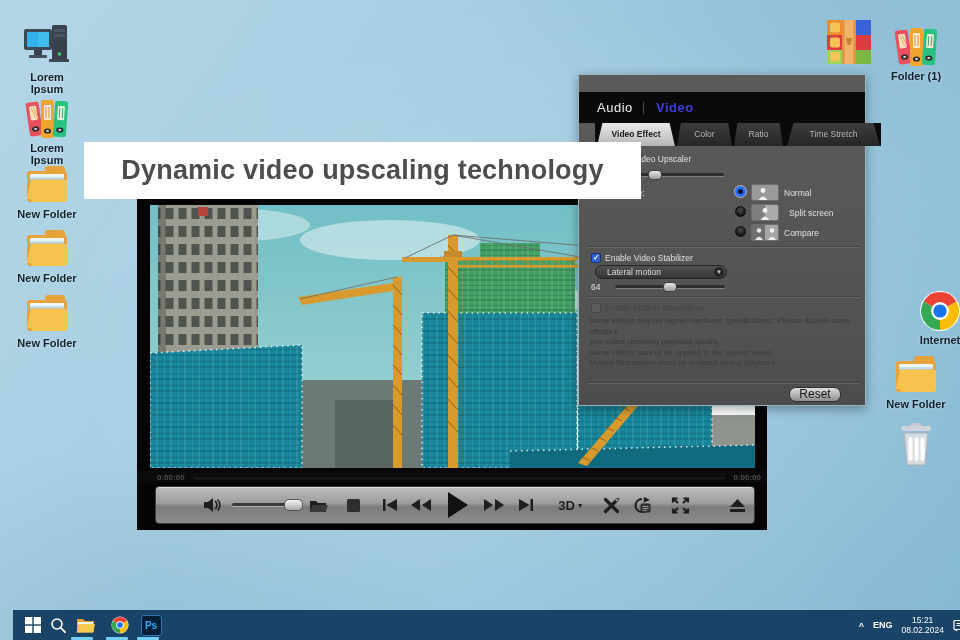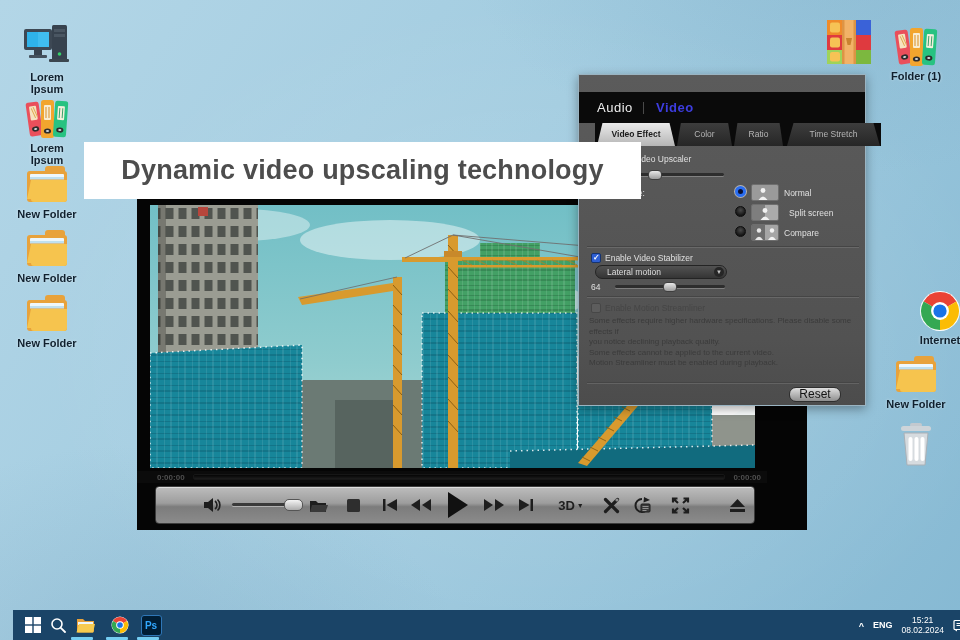--- a/index.html
+++ b/index.html
@@ -13,21 +13,21 @@
   
   .dicon{position:absolute;width:64px;text-align:center;cursor:default;}
   .dicon .ic{display:flex;justify-content:center;align-items:flex-end;height:46px;}
   .dicon .lbl{margin-top:2px;font-size:11px;font-weight:700;color:#10202e;line-height:12px;
     text-shadow:0 0 3px rgba(255,255,255,0.5);}
   
   .banner{position:absolute;left:84px;top:142px;width:557px;height:57px;background:#ffffff;
     z-index:40;display:flex;align-items:center;justify-content:center;}
   .banner span{font-size:27px;font-weight:700;color:#4d4d4d;letter-spacing:0.2px;}
   
-  .player{position:absolute;left:137px;top:197px;width:630px;height:333px;background:#050505;z-index:20;padding-left:40px;}
+  .player{position:absolute;left:137px;top:197px;width:630px;height:333px;background:#050505;z-index:20;}
   .video{position:absolute;left:13px;top:8px;width:605px;height:263px;}
   .pstrip{position:absolute;left:0;top:274px;width:630px;height:12px;background:#0b0b0b;
     display:flex;justify-content:space-between;align-items:center;}
   .pstrip .ts{font-size:8px;color:#4f4f4f;font-weight:700;}
   .pstrip .ts.l{margin-left:20px;}
   .pstrip .ts.r{margin-right:6px;}
   .pstrip .track{flex:1;height:4px;margin:0 8px;background:linear-gradient(#050505,#1d1d1d);
     border-radius:2px;border:1px solid #161616;}
   .cbar{position:absolute;left:18px;top:289px;width:598px;height:36px;border-radius:4px;
     background:linear-gradient(#bdbdbd 0%,#9d9d9d 45%,#7c7c7c 55%,#8b8b8b 100%);

